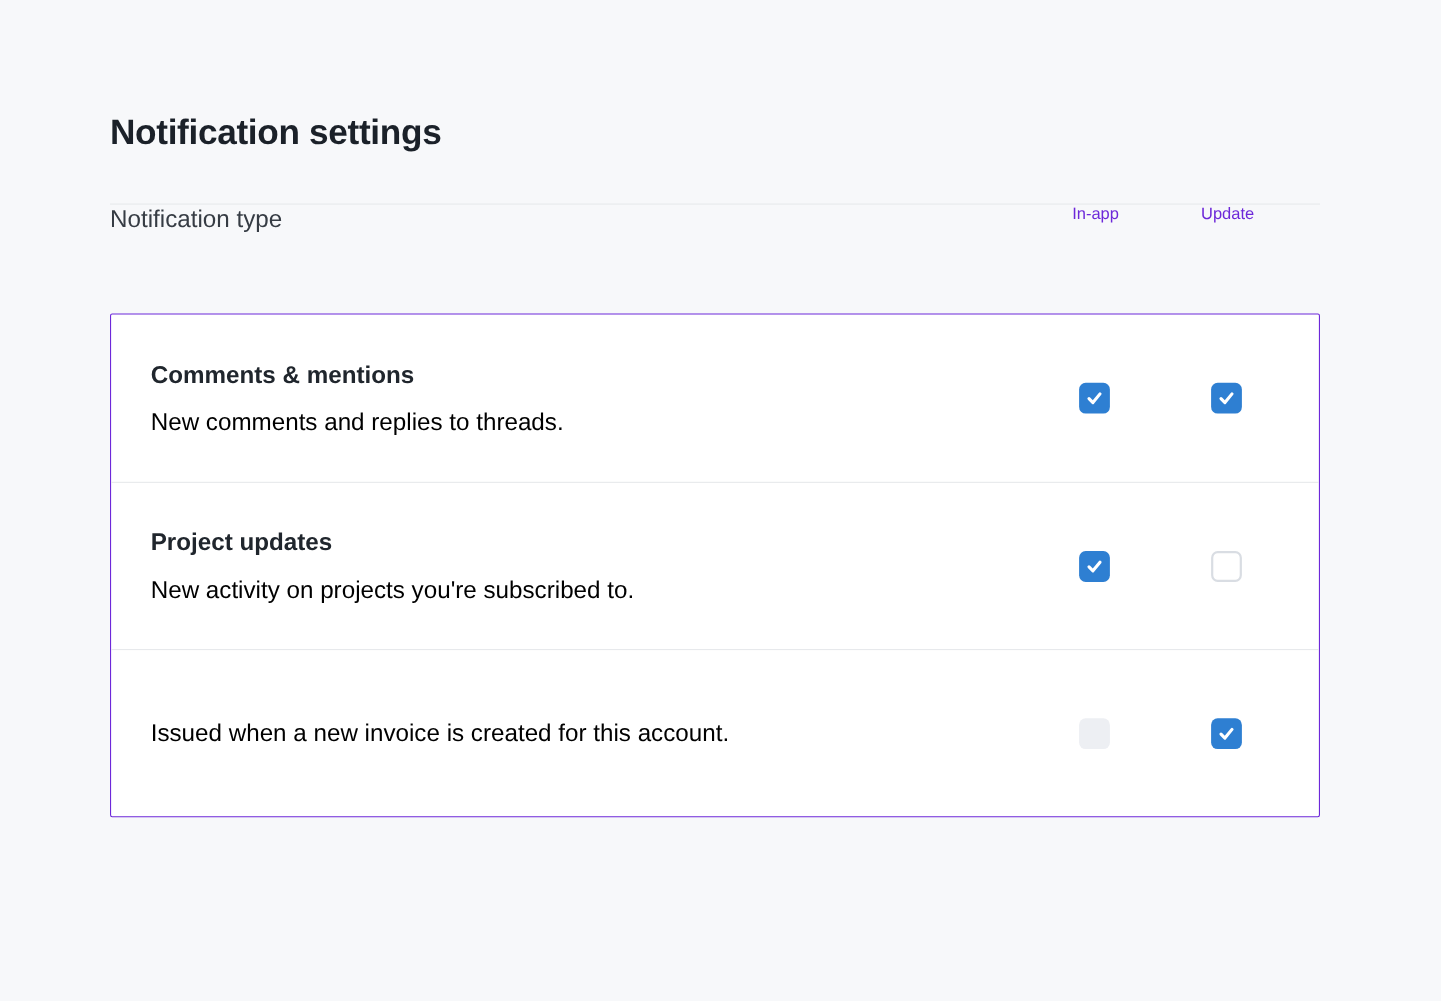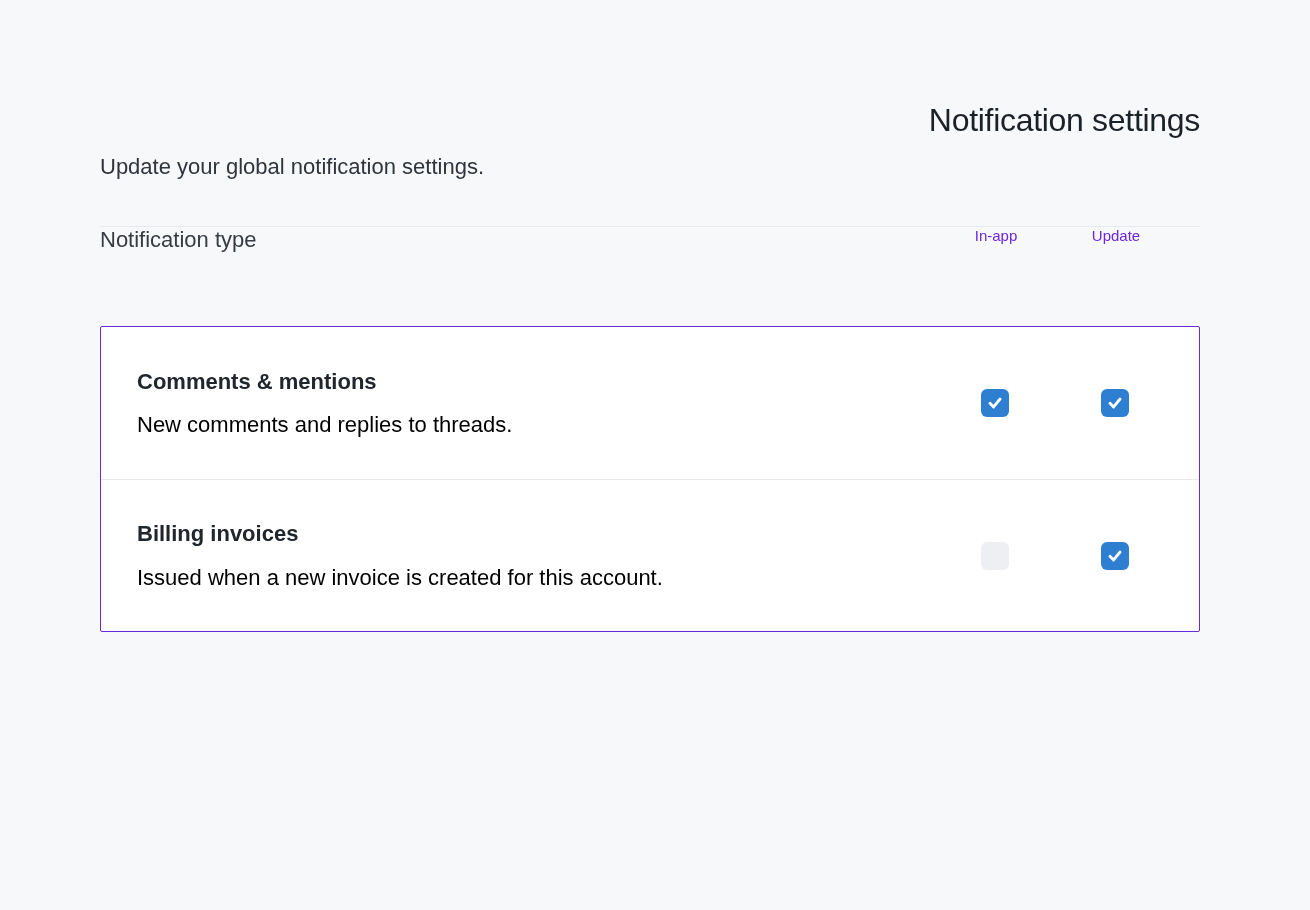--- a/index.html
+++ b/index.html
@@ -11,24 +11,23 @@
     color: #20262d;
     overflow: hidden;
   }
   .content {
     margin-left: 100px;
     width: 1100px;
     padding-top: 102px;
   }
   .page-title {
     font-size: 32px;
-    font-weight: 400;
+    font-weight: 700;
     color: #1b2129;
     letter-spacing: -0.3px;
-    text-align: right;
   }
   .page-subtitle {
     margin-top: 15px;
     font-size: 22px;
     color: #2f353d;
   }
   .top-divider {
     margin-top: 46px;
     border: none;
     border-top: 1px solid #e7e9ec;
@@ -108,21 +107,20 @@
     background: #edeff3;
     cursor: default;
   }
 </style>
 </head>
 <body>
 
 <div class="content">
 
   <h1 class="page-title">Notification settings</h1>
-  <div class="page-subtitle">Update your global notification settings.</div>
 
   <hr class="top-divider">
 
   <div class="header-row">
     <div class="header-type">Notification type</div>
     <div class="col col-header">In-app</div>
     <div class="col col-header">Update</div>
   </div>
 
   <div class="card">
@@ -141,24 +139,41 @@
       </div>
       <div class="col">
         <div class="checkbox checked">
           <svg width="20" height="20" viewBox="0 0 28 28">
               <path d="M7 14.5 L12 19.5 L21 8.5" fill="none" stroke="#ffffff" stroke-width="4" stroke-linecap="round" stroke-linejoin="round"></path>
             </svg>
         </div>
       </div>
     </div>
 
+    <div class="row">
+      <div class="row-text">
+        <div class="row-title">Project updates</div>
+        <div class="row-desc">New activity on projects you're subscribed to.</div>
+      </div>
+      <div class="col">
+        <div class="checkbox checked">
+          <svg width="20" height="20" viewBox="0 0 28 28">
+              <path d="M7 14.5 L12 19.5 L21 8.5" fill="none" stroke="#ffffff" stroke-width="4" stroke-linecap="round" stroke-linejoin="round"></path>
+            </svg>
+        </div>
+      </div>
+      <div class="col">
+        <div class="checkbox unchecked">
+          
+        </div>
+      </div>
+    </div>
 
     <div class="row">
       <div class="row-text">
-        <div class="row-title">Billing invoices</div>
         <div class="row-desc">Issued when a new invoice is created for this account.</div>
       </div>
       <div class="col">
         <div class="checkbox disabled">
           
         </div>
       </div>
       <div class="col">
         <div class="checkbox checked">
           <svg width="20" height="20" viewBox="0 0 28 28">

